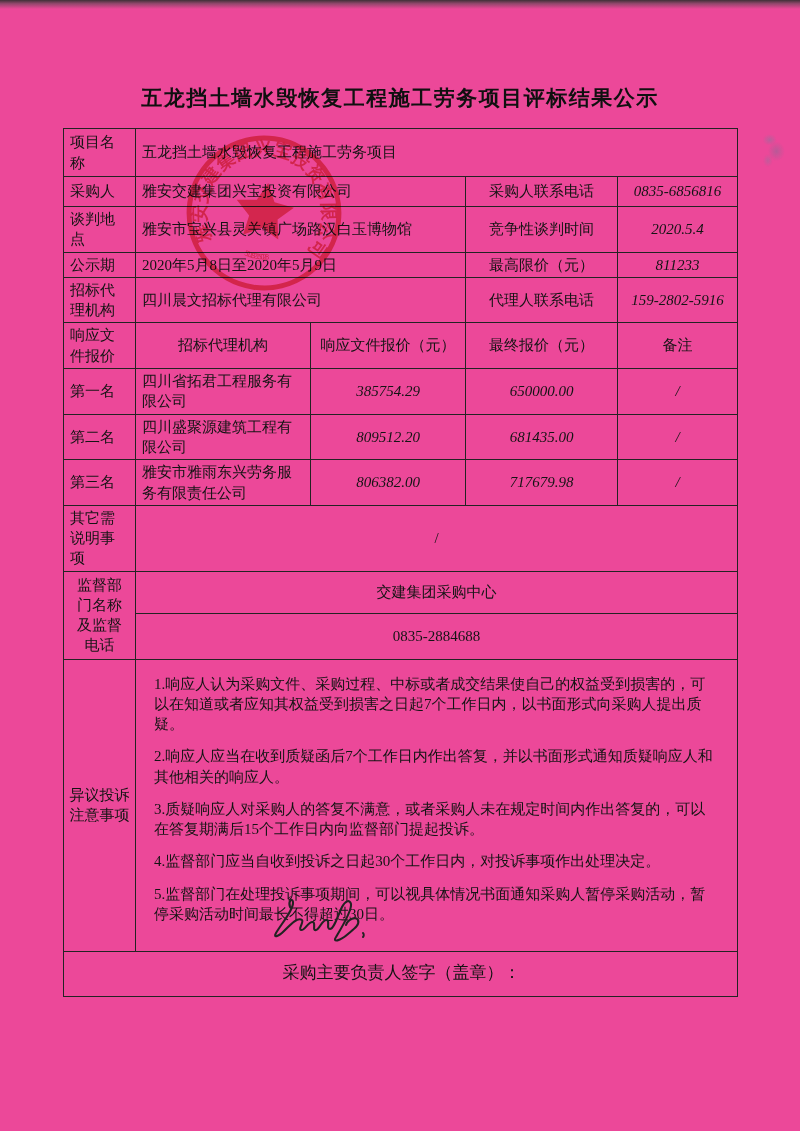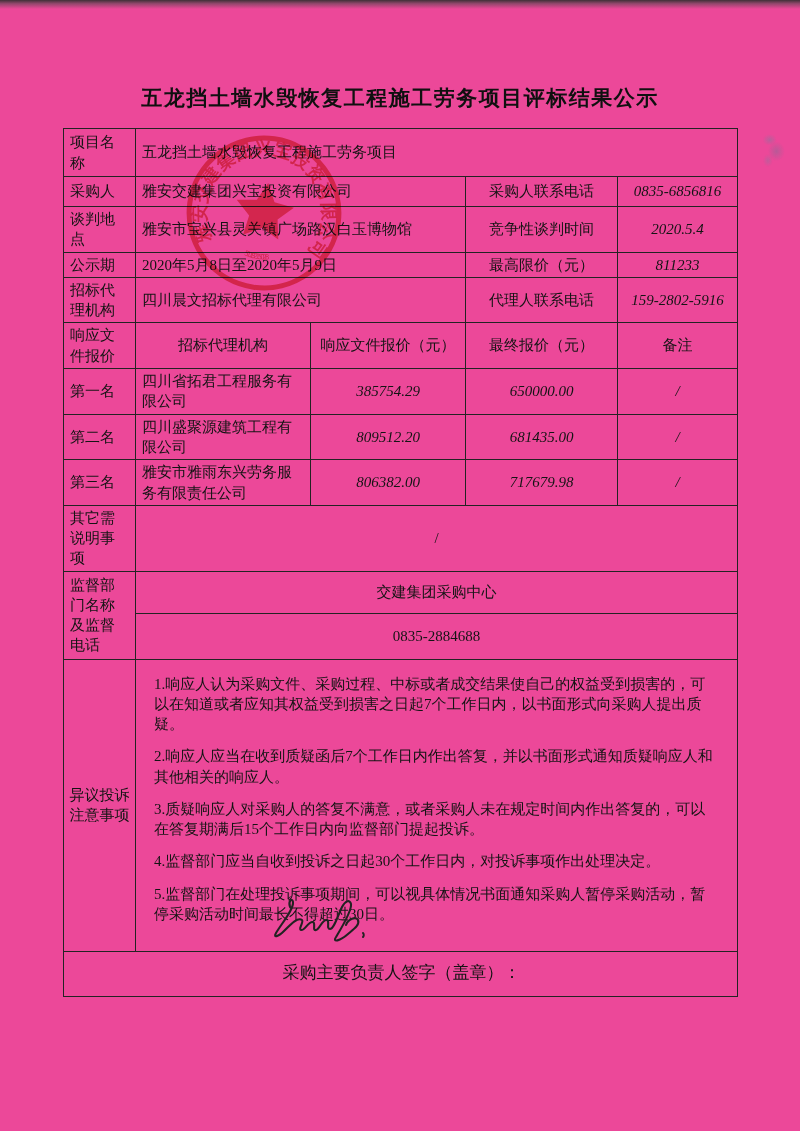--- a/index.html
+++ b/index.html
@@ -131,21 +131,21 @@
       <td class="num">717679.98</td>
       <td class="num">/</td>
     </tr>
 
     <tr style="height:40px">
       <td class="lbl">其它需说明事项</td>
       <td class="ctr" colspan="4">/</td>
     </tr>
 
     <tr style="height:42px">
-      <td class="lbl ctr" rowspan="2" style="text-align:left;">监督部门名称及监督电话</td>
+      <td class="lbl ctr" rowspan="2" style="text-align:center;">监督部门名称及监督电话</td>
       <td class="ctr" colspan="4">交建集团采购中心</td>
     </tr>
     <tr style="height:46px">
       <td class="ctr" colspan="4">0835-2884688</td>
     </tr>
 
     <tr style="height:292px">
       <td class="lbl" style="vertical-align:middle;text-align:center;padding:2px 4px;">异议投诉注意事项</td>
       <td class="notice-cell" colspan="4">
         <p class="notice-line">1.响应人认为采购文件、采购过程、中标或者成交结果使自己的权益受到损害的，可以在知道或者应知其权益受到损害之日起7个工作日内，以书面形式向采购人提出质疑。</p>

